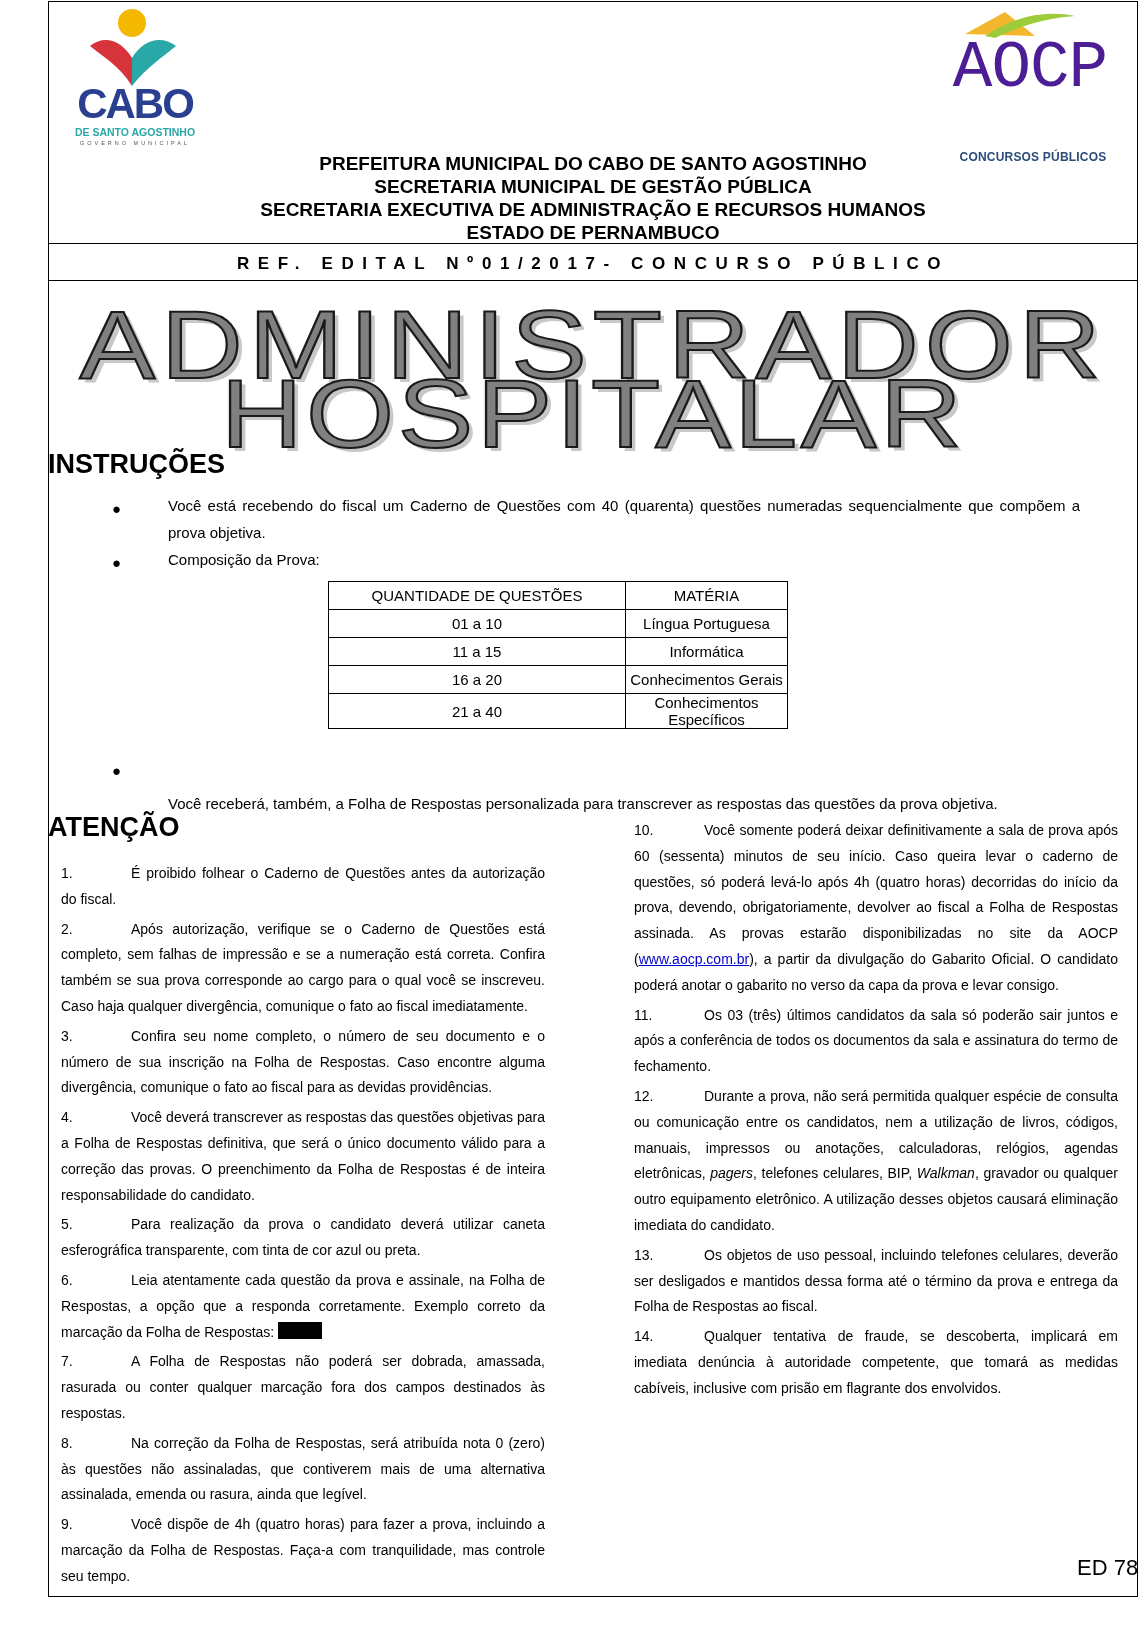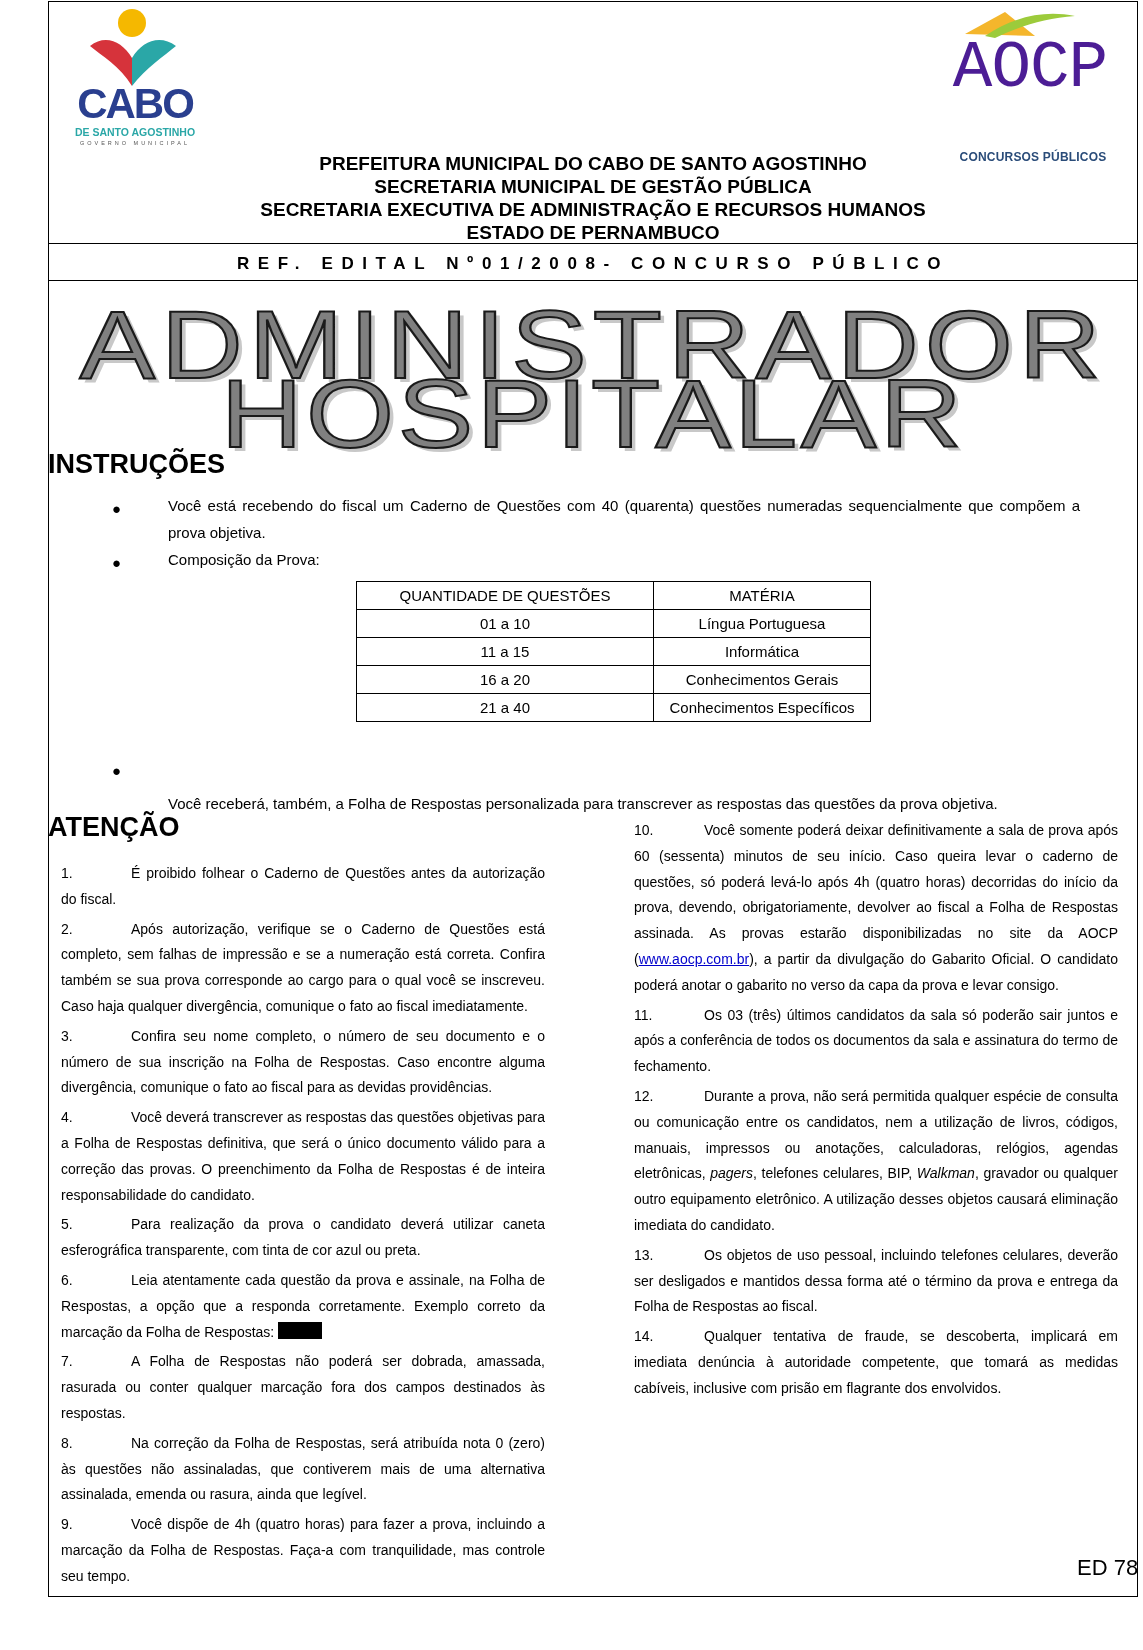--- a/index.html
+++ b/index.html
@@ -11,21 +11,21 @@
   .aocp-sub { position: absolute; left: 8px; top: 96px; width: 200px; text-align: center; font-size: 12px; font-weight: bold; color: #2a4c79; letter-spacing: 0.2px; margin-top: 48px; }
   .header-lines { position: absolute; left: 48px; top: 152px; width: 1090px; text-align: center; font-weight: bold; font-size: 19px; line-height: 23px; }
   .rule { position: absolute; left: 48px; width: 1090px; height: 0; border-top: 1.3px solid #000; }
   .ref { position: absolute; left: 48px; top: 254px; width: 1090px; text-align: center; font-weight: bold; font-size: 17px; letter-spacing: 8.6px; }
   .big-title { position: absolute; left: 48px; width: 1090px; text-align: center; font-family: "Liberation Sans", sans-serif; font-weight: normal; color: #808080; -webkit-text-stroke: 2px #1a1a1a; text-shadow: 4px 4px 0 #c8c8c8; line-height: 1; }
   .t1 { top: 297px; font-size: 96px; letter-spacing: 5px; transform: scaleX(1.18); transform-origin: center; }
   .t2 { top: 366px; font-size: 96px; letter-spacing: 3px; transform: scaleX(1.18); transform-origin: center; }
   .section-title { position: absolute; left: 48px; width: 1090px; font-weight: bold; font-size: 27px; }
   .bullet { position: absolute; left: 112px; font-size: 15px; }
   .bullet-text { position: absolute; left: 168px; width: 912px; font-size: 15px; line-height: 27px; text-align: justify; }
-  table.comp { position: absolute; left: 328px; top: 581px; width: 515px; border-collapse: collapse; font-size: 15px; margin-left: 28px; }
+  table.comp { position: absolute; left: 328px; top: 581px; width: 460px; border-collapse: collapse; font-size: 15px; }
   table.comp td { border: 1.5px solid #000; text-align: center; height: 27px; padding: 0; }
   table.comp td:first-child { width: 296px; }
   .col { position: absolute; font-size: 14px; line-height: 25.8px; text-align: justify; }
   .col-left { left: 57px; top: 857px; width: 492px; }
   .col-right { left: 630px; top: 814px; width: 492px; }
   .item { margin: 4px; }
   .num { display: inline-block; width: 70px; }
   .num-r { display: inline-block; width: 70px; }
   .link { color: #0000cc; text-decoration: underline; }
   .black-box { display: inline-block; width: 44px; height: 17px; background: #000; vertical-align: -2px; margin-left: 4px; }
@@ -58,21 +58,21 @@
   <div class="aocp-sub">CONCURSOS PÚBLICOS</div>
 </div>
 
 <div class="header-lines">
   <div>PREFEITURA MUNICIPAL DO CABO DE SANTO AGOSTINHO</div>
   <div>SECRETARIA MUNICIPAL DE GESTÃO PÚBLICA</div>
   <div>SECRETARIA EXECUTIVA DE ADMINISTRAÇÃO E RECURSOS HUMANOS</div>
   <div>ESTADO DE PERNAMBUCO</div>
 </div>
 <div class="rule" style="top:243px"></div>
-<div class="ref">REF. EDITAL Nº01/2008- CONCURSO PÚBLICO</div>
+<div class="ref">REF. EDITAL Nº01/2017- CONCURSO PÚBLICO</div>
 <div class="rule" style="top:280px"></div>
 
 <div class="big-title t1">ADMINISTRADOR</div>
 <div class="big-title t2">HOSPITALAR</div>
 
 <div class="section-title" style="top:449px">INSTRUÇÕES</div>
 
 <div class="bullet" style="top:500px">●</div>
 <div class="bullet-text" style="top:492px">Você está recebendo do fiscal um Caderno de Questões com 40 (quarenta) questões numeradas sequencialmente que compõem a prova objetiva.</div>
 

